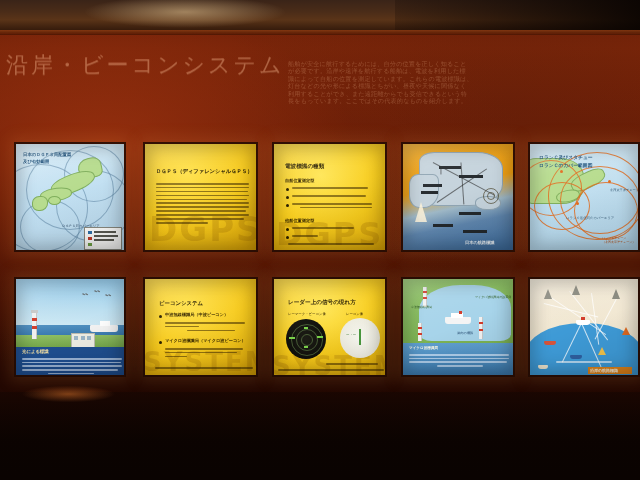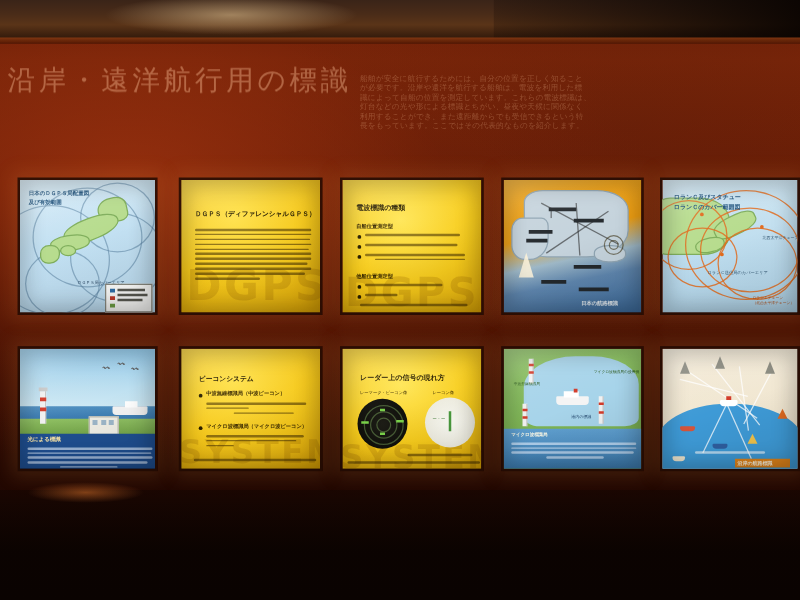--- a/index.html
+++ b/index.html
@@ -118,21 +118,21 @@
 <body>
 
 <div id="scene">
 
   <div class="wall"></div>
   <div class="ceiling"></div>
   <div class="ceiling-glow"></div>
   <div class="ceiling-dk"></div>
   <div class="ceiling-lip"></div>
 
-  <div class="title">沿岸・遠洋航行用の標識</div>
+  <div class="title">沿岸・ビーコンシステム</div>
   <div class="body-text">
     <p>船舶が安全に航行するためには、自分の位置を正しく知ること</p>
     <p>が必要です。沿岸や遠洋を航行する船舶は、電波を利用した標</p>
     <p>識によって自船の位置を測定しています。これらの電波標識は、</p>
     <p>灯台などの光や形による標識とちがい、昼夜や天候に関係なく</p>
     <p>利用することができ、また遠距離からでも受信できるという特</p>
     <p>長をもっています。ここではその代表的なものを紹介します。</p>
   </div>
 
   <div class="panel" style="left:14px;top:142px;width:112px;height:110px;">

